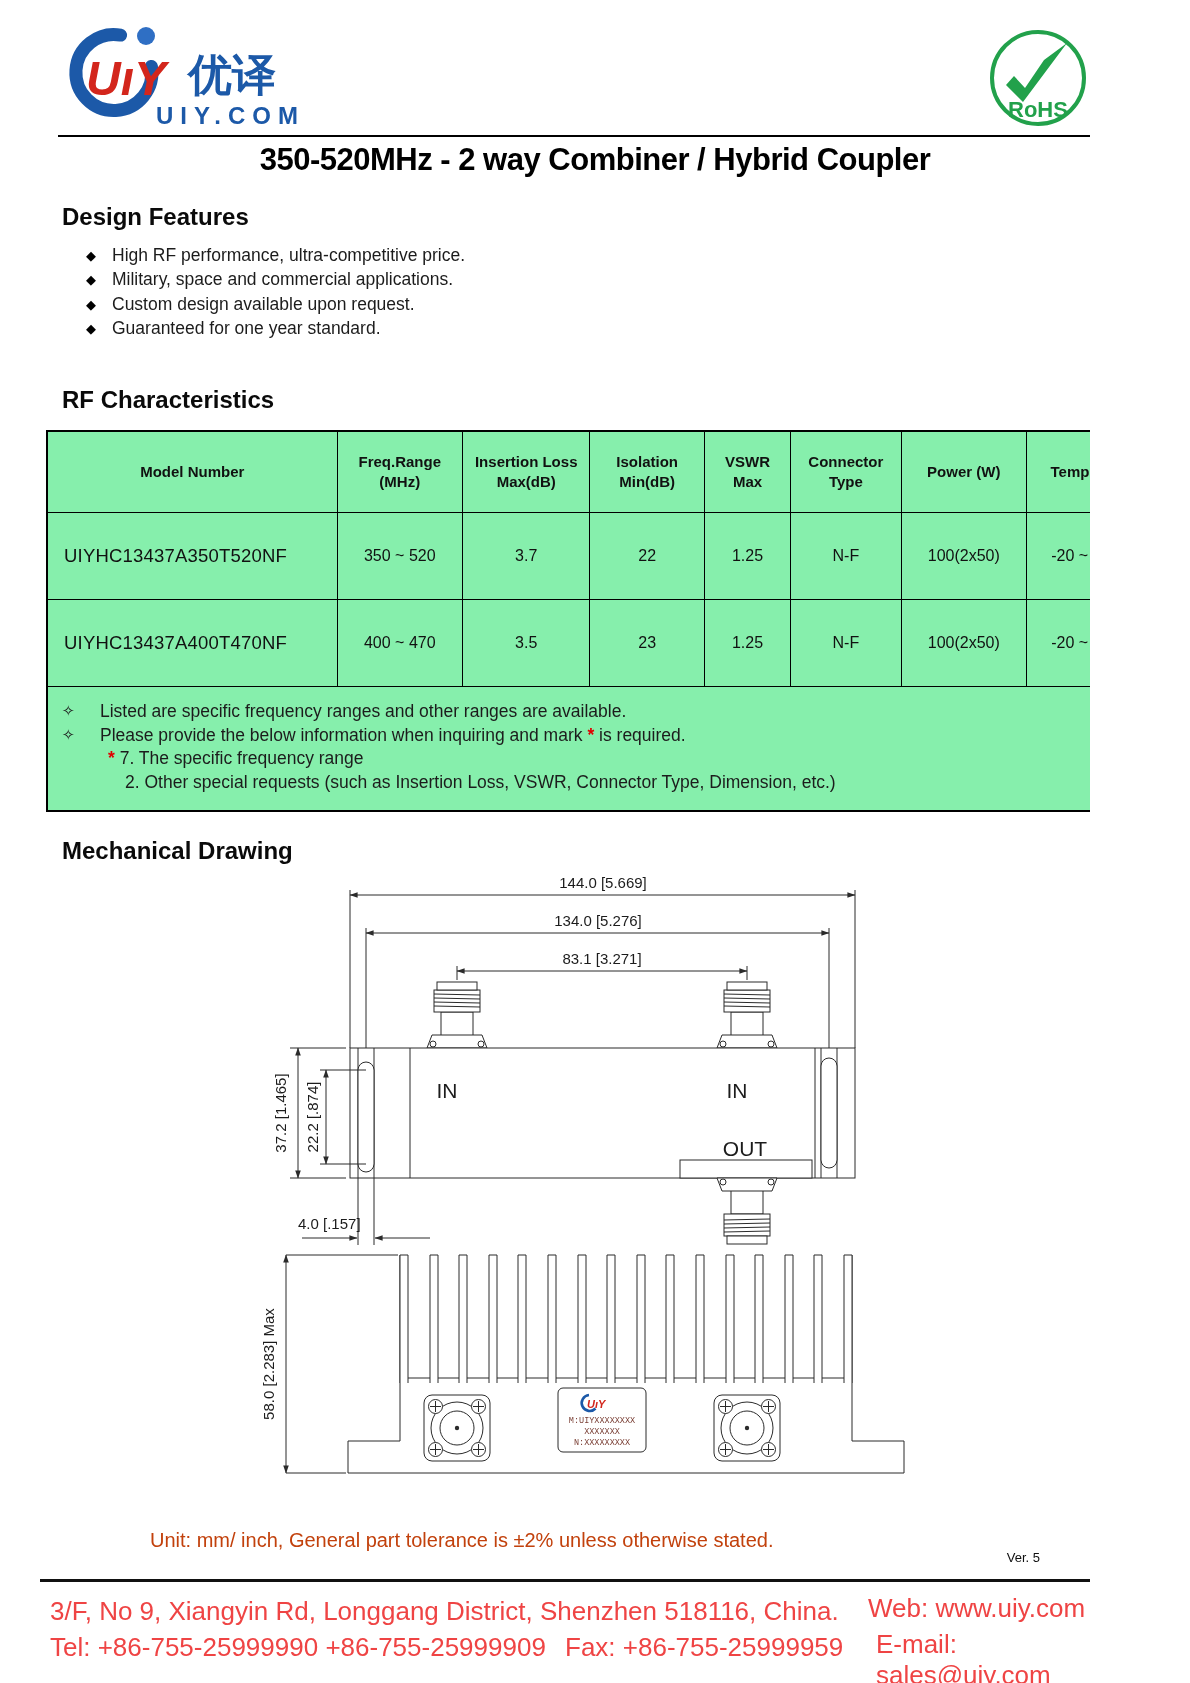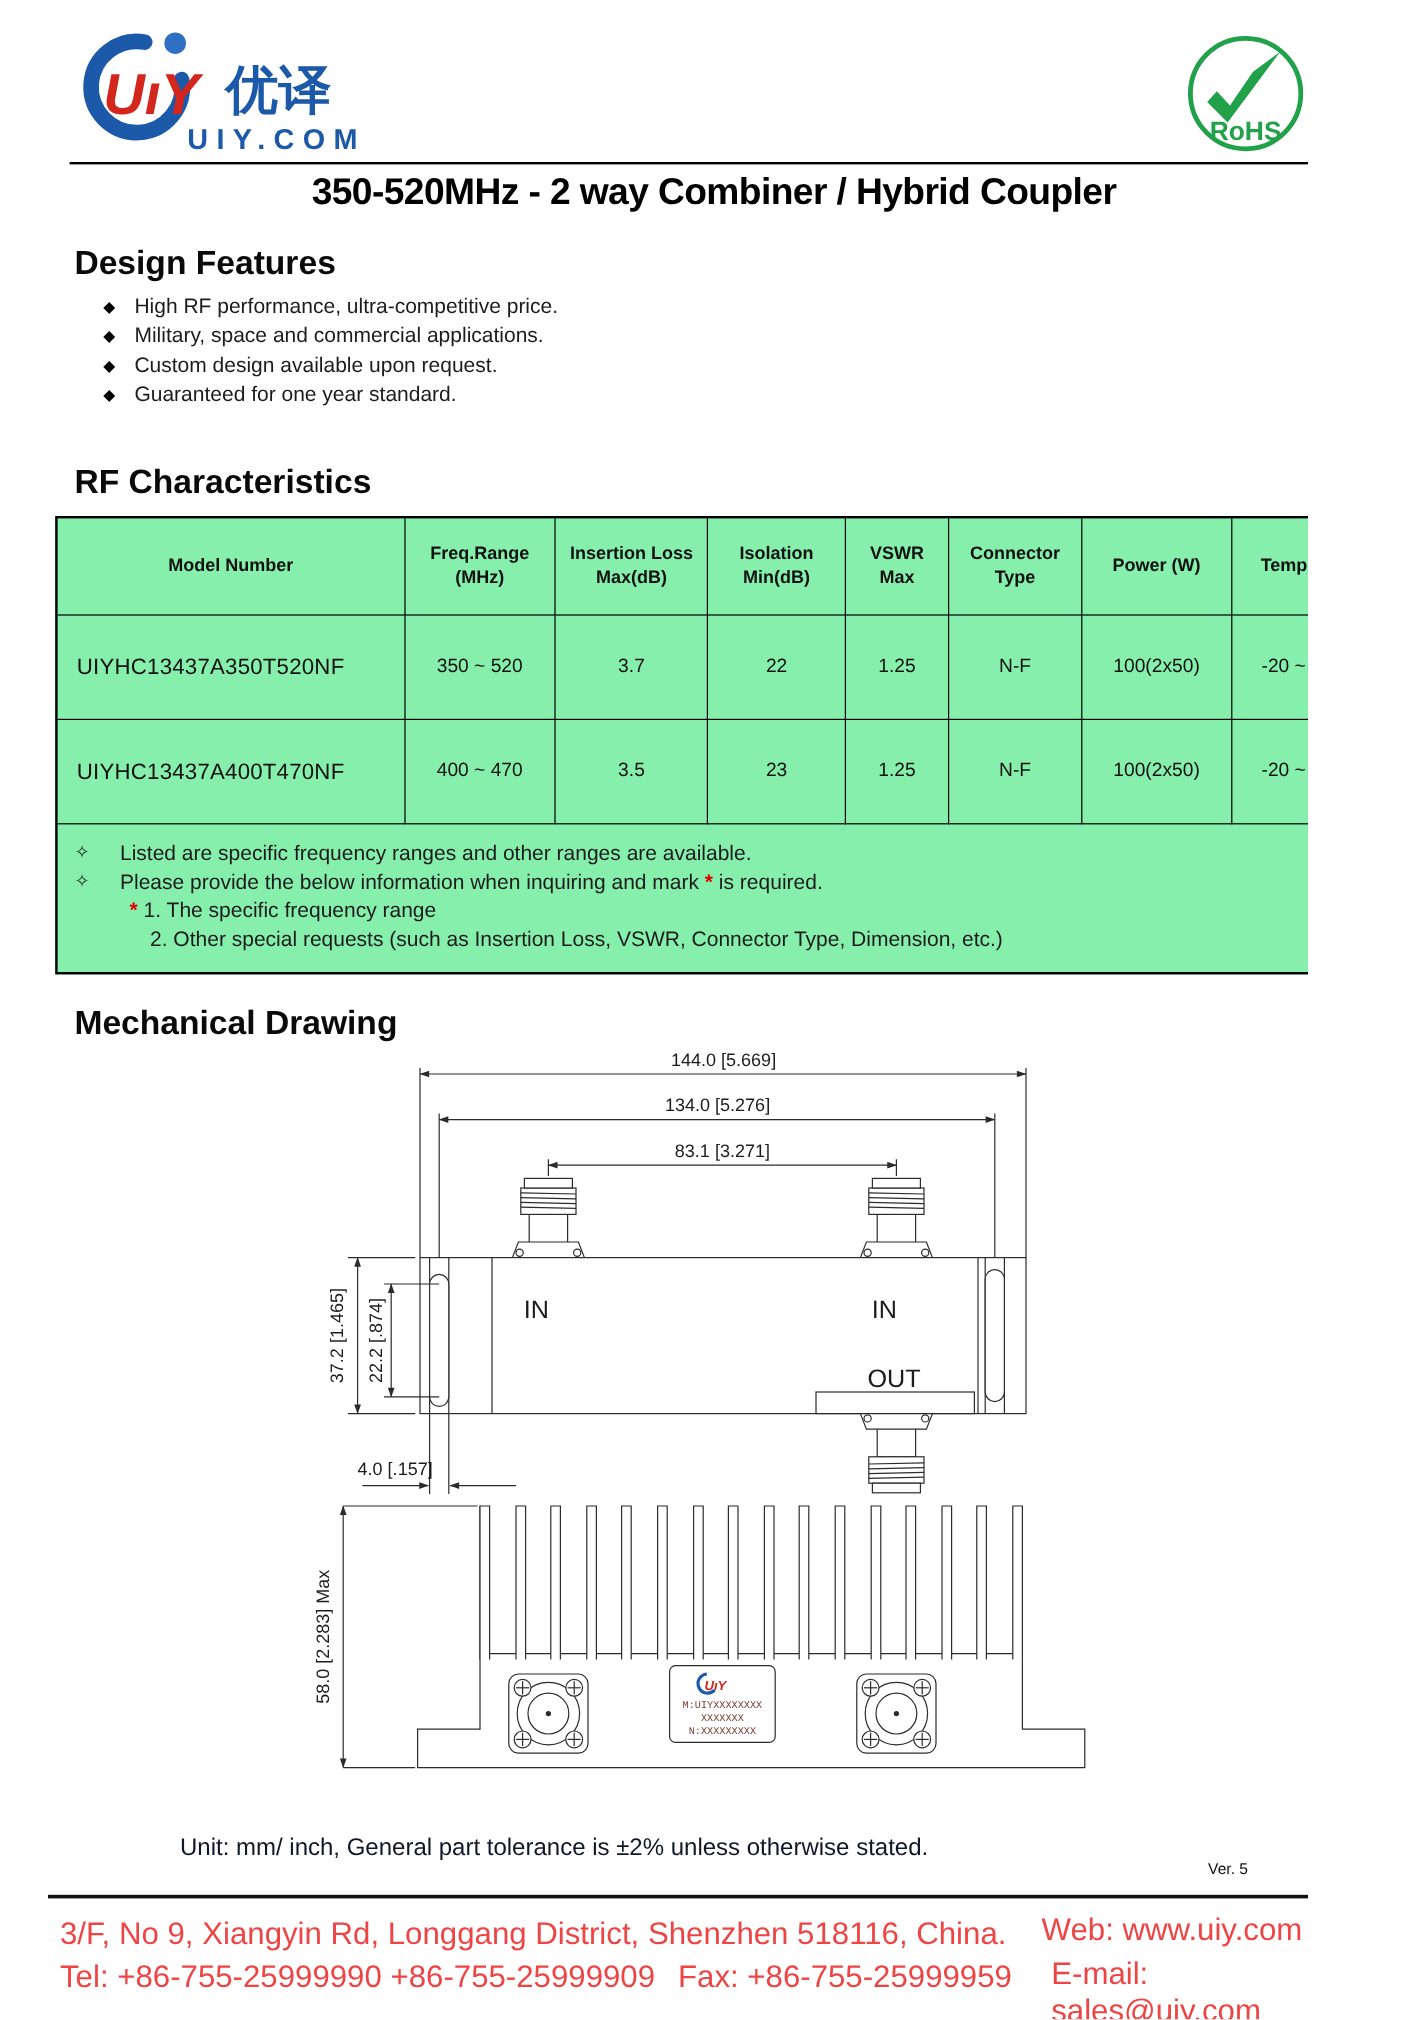--- a/index.html
+++ b/index.html
@@ -3,21 +3,21 @@
 <meta charset="utf-8">
 <style>
   html,body{margin:0;padding:0;background:#fff;}
   body{font-family:"Liberation Sans", sans-serif;color:#111;}
   #page{position:relative;width:1090px;height:1683px;background:#fff;overflow:hidden;}
   .abs{position:absolute;}
   
   #top-rule{position:absolute;left:58px;top:135px;width:1074px;height:2px;background:#000;}
   #doc-title{position:absolute;left:0;top:142px;width:1190px;text-align:center;
      font-size:31px;font-weight:bold;letter-spacing:-0.5px;color:#000000;}
-  .section-heading{position:absolute;font-size:28px;font-weight:bold;color:#0a0a0a;}
+  .section-heading{position:absolute;font-size:24px;font-weight:bold;color:#0a0a0a;}
   
   #features{position:absolute;left:86px;top:243px;font-size:17.5px;color:#1c1c1c;}
   #features .bullet-row{display:flex;align-items:center;height:24.5px;}
   #features .diamond{font-size:13px;margin-right:16px;color:#000;}
   
   #rf-box{position:absolute;left:46px;top:430px;width:1096px;border:2px solid #000;background:#86efac;}
   table.rf{border-collapse:collapse;table-layout:fixed;width:1096px;}
   table.rf th, table.rf td{border:1.5px solid #000;text-align:center;vertical-align:middle;
      padding:0;overflow:hidden;}
   table.rf th{height:80px;font-size:15px;font-weight:bold;line-height:20px;}
@@ -32,21 +32,21 @@
   #rf-notes .ndia{width:38px;flex:0 0 38px;font-size:15px;}
   #rf-notes .sub1{margin-left:46px;}
   #rf-notes .sub2{margin-left:63px;}
   .red{color:#e00000;font-weight:bold;}
   
   #mech-svg{position:absolute;left:240px;top:800px;}
   .dln{stroke:#2b2b2b;stroke-width:1;fill:none;}
   .dtx{font-family:"Liberation Sans",sans-serif;font-size:15px;fill:#1c1c1c;}
   .ptx{font-family:"Liberation Sans",sans-serif;font-size:21px;fill:#1c1c1c;}
   
-  #unit-note{position:absolute;left:150px;top:1529px;font-size:20px;color:#0f172a;}
+  #unit-note{position:absolute;left:150px;top:1529px;font-size:20px;color:#c2410c;}
   #version{position:absolute;right:50px;top:1550px;font-size:13px;color:#0f0f0f;}
   #footer-rule{position:absolute;left:40px;top:1579px;width:1112px;height:2.5px;background:#111;}
   .f-line{position:absolute;font-size:26px;color:#ef4444;}
 </style>
 </head>
 <body>
 
 <div id="page">
 
   <svg class="abs" id="logo" style="left:60px;top:20px;" width="300" height="112" viewBox="0 0 300 112">
@@ -138,21 +138,21 @@
     <div id="rf-notes">
       <div class="nrow">
         <span class="ndia">✧</span>
         <span>Listed are specific frequency ranges and other ranges are available.</span>
       </div>
       <div class="nrow">
         <span class="ndia">✧</span>
         <span><span>Please provide the below information when inquiring and mark </span><span class="red">*</span><span> is required.</span></span>
       </div>
       <div class="nrow sub1">
-        <span><span class="red">*</span><span> 1. The specific frequency range</span></span>
+        <span><span class="red">*</span><span> 7. The specific frequency range</span></span>
       </div>
       <div class="nrow sub2">
         <span>2. Other special requests (such as Insertion Loss, VSWR, Connector Type, Dimension, etc.)</span>
       </div>
     </div>
   </div>
 
   <div class="section-heading" style="left:62px;top:806px;margin-top:31px;">Mechanical Drawing</div>
 
   <svg id="mech-svg" width="690" height="695" viewBox="0 0 690 695">

